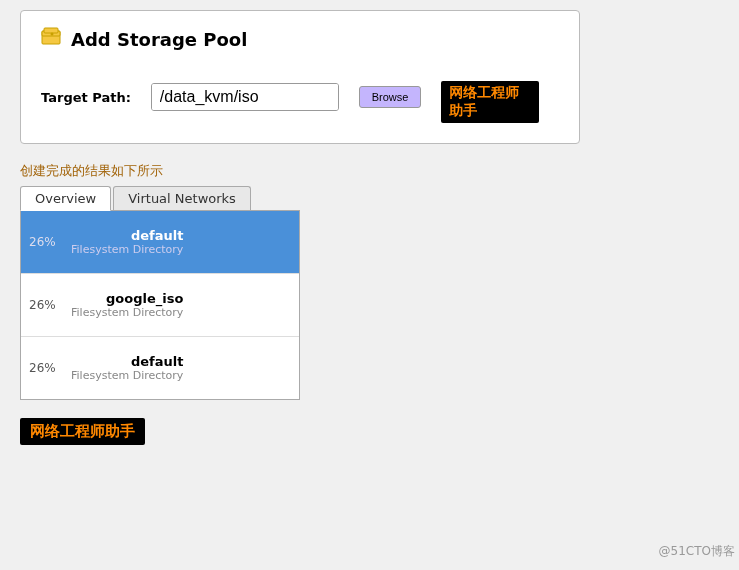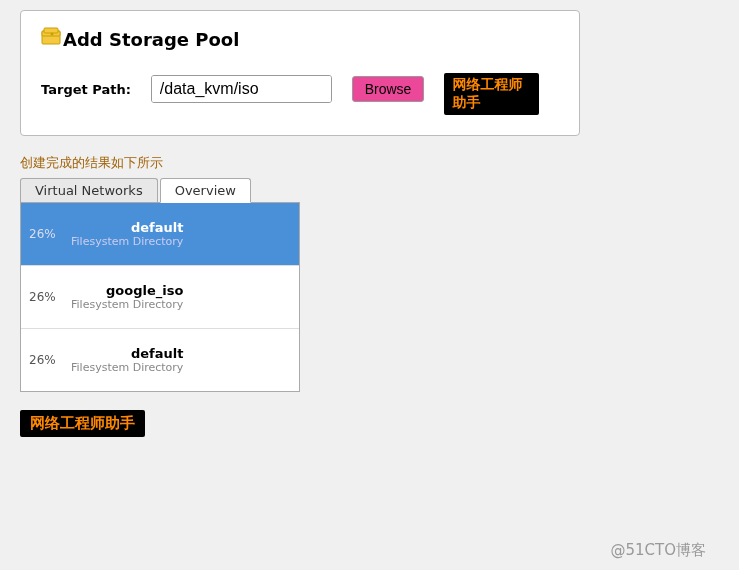--- a/index.html
+++ b/index.html
@@ -23,23 +23,24 @@
       border: 1px solid #bbb;
       border-radius: 4px;
       padding: 16px 20px 20px 20px;
       margin-bottom: 18px;
       max-width: 560px;
     }
 
     .dialog-title {
       display: flex;
       align-items: center;
+      gap: 8px;
       font-size: 18px;
       font-weight: bold;
-      margin-bottom: 12px;
+      margin-bottom: 20px;
     }
 
     .dialog-subtitle {
       font-size: 12px;
       color: #444;
       margin-bottom: 14px;
     }
 
     .target-path-row {
       display: flex;
@@ -75,25 +76,25 @@
       border-left: 1px solid #999;
       background: #e8e8e8;
       padding: 4px 6px;
       cursor: pointer;
       font-size: 10px;
       color: #333;
     }
 
     .browse-btn {
       border: 1px solid #999;
-      background: #ec4899;
+      background: #c4b5fd;
       padding: 4px 12px;
       border-radius: 3px;
       cursor: pointer;
-      font-size: 14px;
+      font-size: 11px;
     }
 
     .watermark-orange {
       display: inline-block;
       background: #000;
       color: #ff8800;
       font-family: 'SimHei', Arial, sans-serif;
       font-size: 14px;
       font-weight: bold;
       padding: 3px 8px;
@@ -213,22 +214,22 @@
       font-weight: bold;
       padding: 4px 10px;
       border-radius: 2px;
       margin-top: 18px;
     }
 
     
     .footer {
       position: absolute;
       bottom: 10px;
-      right: 33px;
-      font-size: 15px;
+      right: 4px;
+      font-size: 12px;
       color: #999;
     }
   </style>
 </head>
 <body>
 
 <div class="page-wrapper">
 
   <div class="dialog-card">
     <div class="dialog-title">
@@ -253,25 +254,25 @@
       <button class="browse-btn">Browse</button>
 
       <span class="watermark-orange">网络工程师助手</span>
     </div>
   </div>
 
   <div class="result-section">
     <div class="result-label">创建完成的结果如下所示</div>
 
     <div class="tabs-bar">
+      <div class="tab active">
+        <span>Overview</span>
+      </div>
       <div class="tab">
         <span>Virtual Networks</span>
-      </div>
-      <div class="tab active">
-        <span>Overview</span>
       </div>
     </div>
 
     <div class="pool-list">
 
       <div class="pool-item selected">
         <span class="pool-percent">26%</span>
         <div class="pool-info">
           <span class="pool-name">default</span>
           <span class="pool-type">Filesystem Directory</span>

